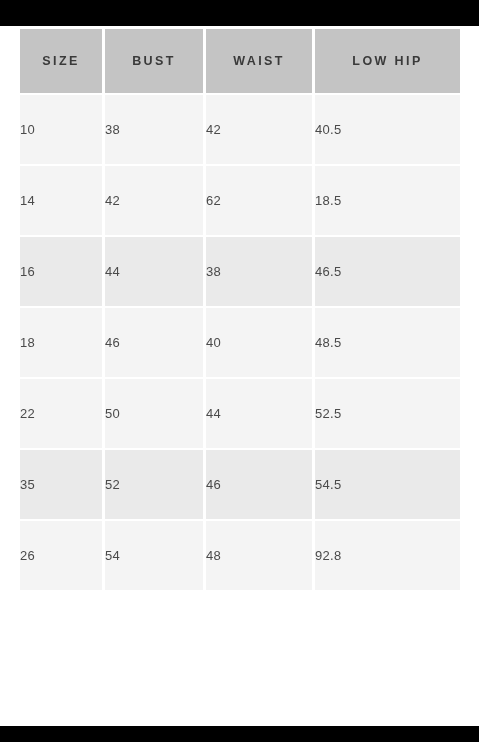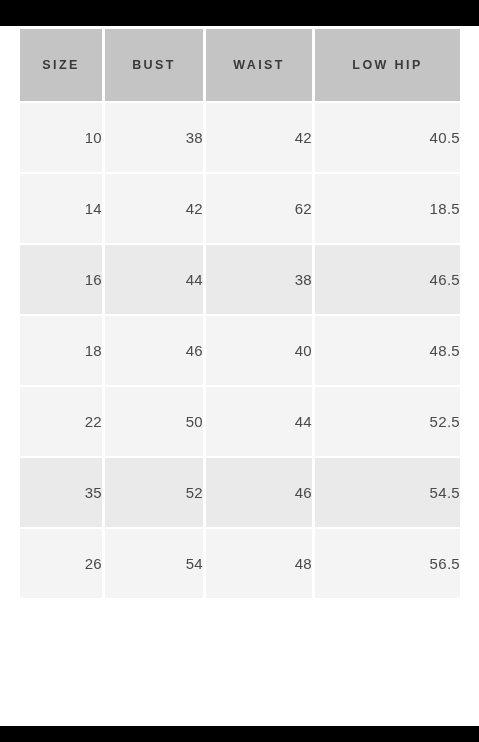--- a/index.html
+++ b/index.html
@@ -43,36 +43,36 @@
   }
 
   .size-table col.c-size  { width: 82px;  }
   .size-table col.c-bust  { width: 98px;  }
   .size-table col.c-waist { width: 106px; }
   .size-table col.c-hip   { width: 145px; }
 
   .size-table th {
     background: #c4c4c4;
     color: #3a3a3a;
-    height: 72px;
+    height: 64px;
     font-size: 12.5px;
     font-weight: 700;
     letter-spacing: 2.4px;
     text-transform: uppercase;
     text-align: center;
     vertical-align: middle;
     padding: 0;
   }
 
   .size-table td {
     height: 69px;
-    font-size: 15px;
+    font-size: 13px;
     font-weight: 400;
     color: #4a4a4a;
-    text-align: right;
+    text-align: left;
     vertical-align: middle;
     padding: 0;
     letter-spacing: 0.3px;
   }
 
   .size-table tbody tr.row-odd  td { background: #f4f4f4; }
   .size-table tbody tr.row-even td { background: #eaeaea; }
 </style>
 </head>
 <body>
@@ -129,19 +129,19 @@
       <tr class="row-even">
         <td>35</td>
         <td>52</td>
         <td>46</td>
         <td>54.5</td>
       </tr>
       <tr class="row-odd">
         <td>26</td>
         <td>54</td>
         <td>48</td>
-        <td>56.5</td>
+        <td>92.8</td>
       </tr>
     </tbody>
   </table>
 </div>
 
 <div class="bar-bottom"></div>
 
 </body></html>

